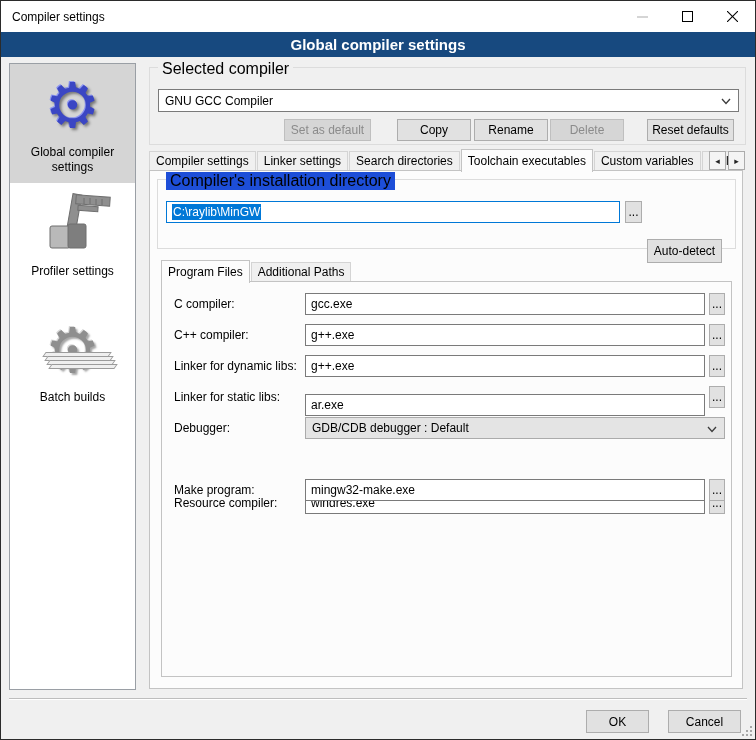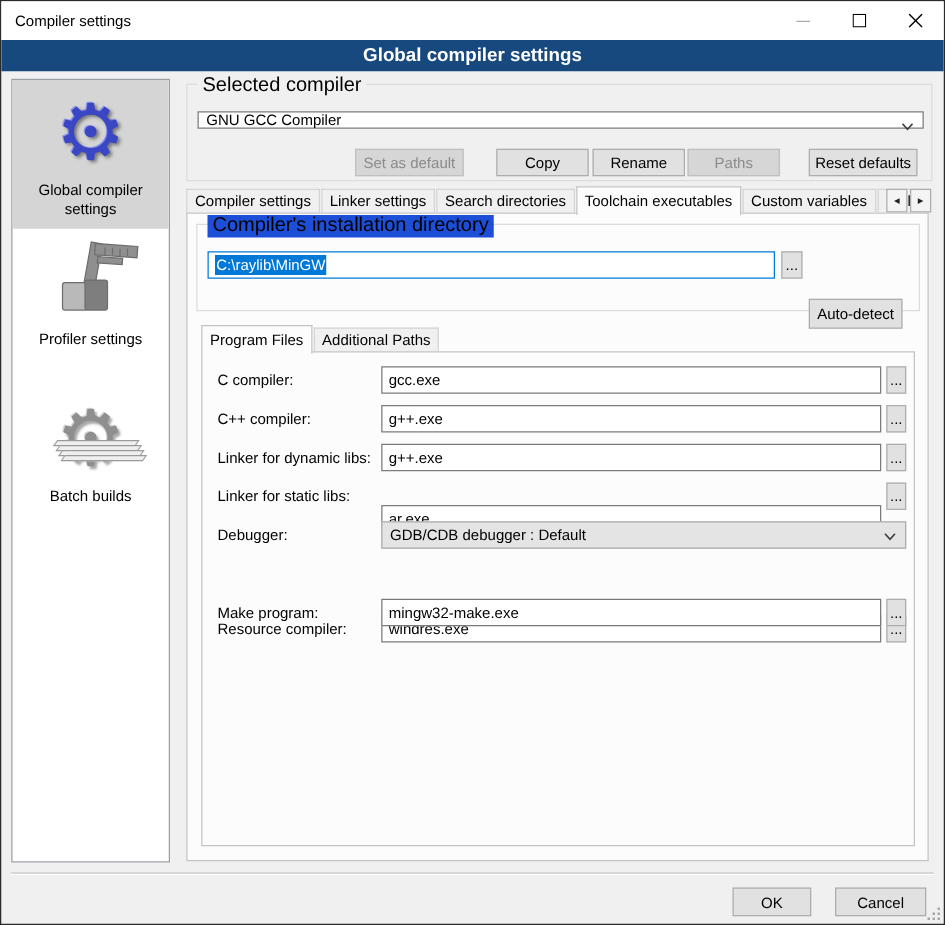--- a/index.html
+++ b/index.html
@@ -28,21 +28,21 @@
   .gear-blue { color:#3B46C4; text-shadow:2px 2px 3px rgba(0,0,0,.45), -1px -1px 0 #8e97f0; }
   .gear-gray { color:#8F8F8F; text-shadow:2px 2px 2px rgba(0,0,0,.35), -1px -1px 0 #d8d8d8; }
   .paper-stack { position:absolute; left:30px; top:34px; width:68px; height:24px; }
   .paper-stack i { position:absolute; left:0; width:66px; height:5px; background:#EFEFEF;
     border:1px solid #9B9B9B; transform:skewX(-35deg); }
   
   .main { position:absolute; left:147px; top:62px; width:602px; height:627px; }
   .groupbox { position:absolute; border:1px solid #DCDCDC; }
   .group-label { position:absolute; top:-8px; left:8px; padding:0 4px; background:#F0F0F0; font-size:16px; }
   
-  .combo { position:absolute; border:1px solid #7A7A7A; background:#FFF; height:14px;
+  .combo { position:absolute; border:1px solid #7A7A7A; background:#FFF; height:23px;
     display:flex; align-items:center; padding:0 24px 0 6px; }
   .combo .chev { position:absolute; right:7px; top:8px; }
   .combo.gray { background:#E4E4E4; border-color:#ABABAB; }
   
   .btn { position:absolute; height:22px; background:#E1E1E1; border:1px solid #ADADAD;
     font-size:12px; display:flex; align-items:center; justify-content:center; cursor:default; color:#000; }
   .btn.disabled { background:#D6D6D6; border-color:#BFBFBF; color:#8B8B8B; }
   
   .tabstrip { position:absolute; display:flex; align-items:flex-end; height:23px; }
   .tab { background:#F0F0F0; border:1px solid #D4D4D4; border-bottom:none; height:20px;
@@ -152,21 +152,21 @@
       <div class="btn disabled" style="left:134px; top:51px; width:87px;">
         <span>Set as default</span>
       </div>
       <div class="btn" style="left:247px; top:51px; width:74px;">
         <span>Copy</span>
       </div>
       <div class="btn" style="left:324px; top:51px; width:74px;">
         <span>Rename</span>
       </div>
       <div class="btn disabled" style="left:400px; top:51px; width:74px;">
-        <span>Paths</span>
+        <span>Delete</span>
       </div>
       <div class="btn" style="left:497px; top:51px; width:87px;">
         <span>Reset defaults</span>
       </div>
     </div>
 
     <div class="tabstrip" style="left:1px; top:85px;">
       <div class="tab">Compiler settings</div>
       <div class="tab">Linker settings</div>
       <div class="tab">Search directories</div>
@@ -225,21 +225,21 @@
           <div class="textbox" style="left:131px; top:0; width:400px;">
             <span>g++.exe</span>
           </div>
           <div class="btn" style="left:535px; top:0; width:16px;">
             <span>...</span>
           </div>
         </div>
 
         <div class="row" style="top:104px;">
           <span class="field-label">Linker for static libs:</span>
-          <div class="textbox" style="left:131px; top:18px; width:400px;">
+          <div class="textbox" style="left:131px; top:8px; width:400px;">
             <span>ar.exe</span>
           </div>
           <div class="btn" style="left:535px; top:0; width:16px;">
             <span>...</span>
           </div>
         </div>
 
         <div class="row" style="top:135px;">
           <span class="field-label">Debugger:</span>
           <div class="combo gray" style="left:131px; top:0; width:420px; height:22px;">

